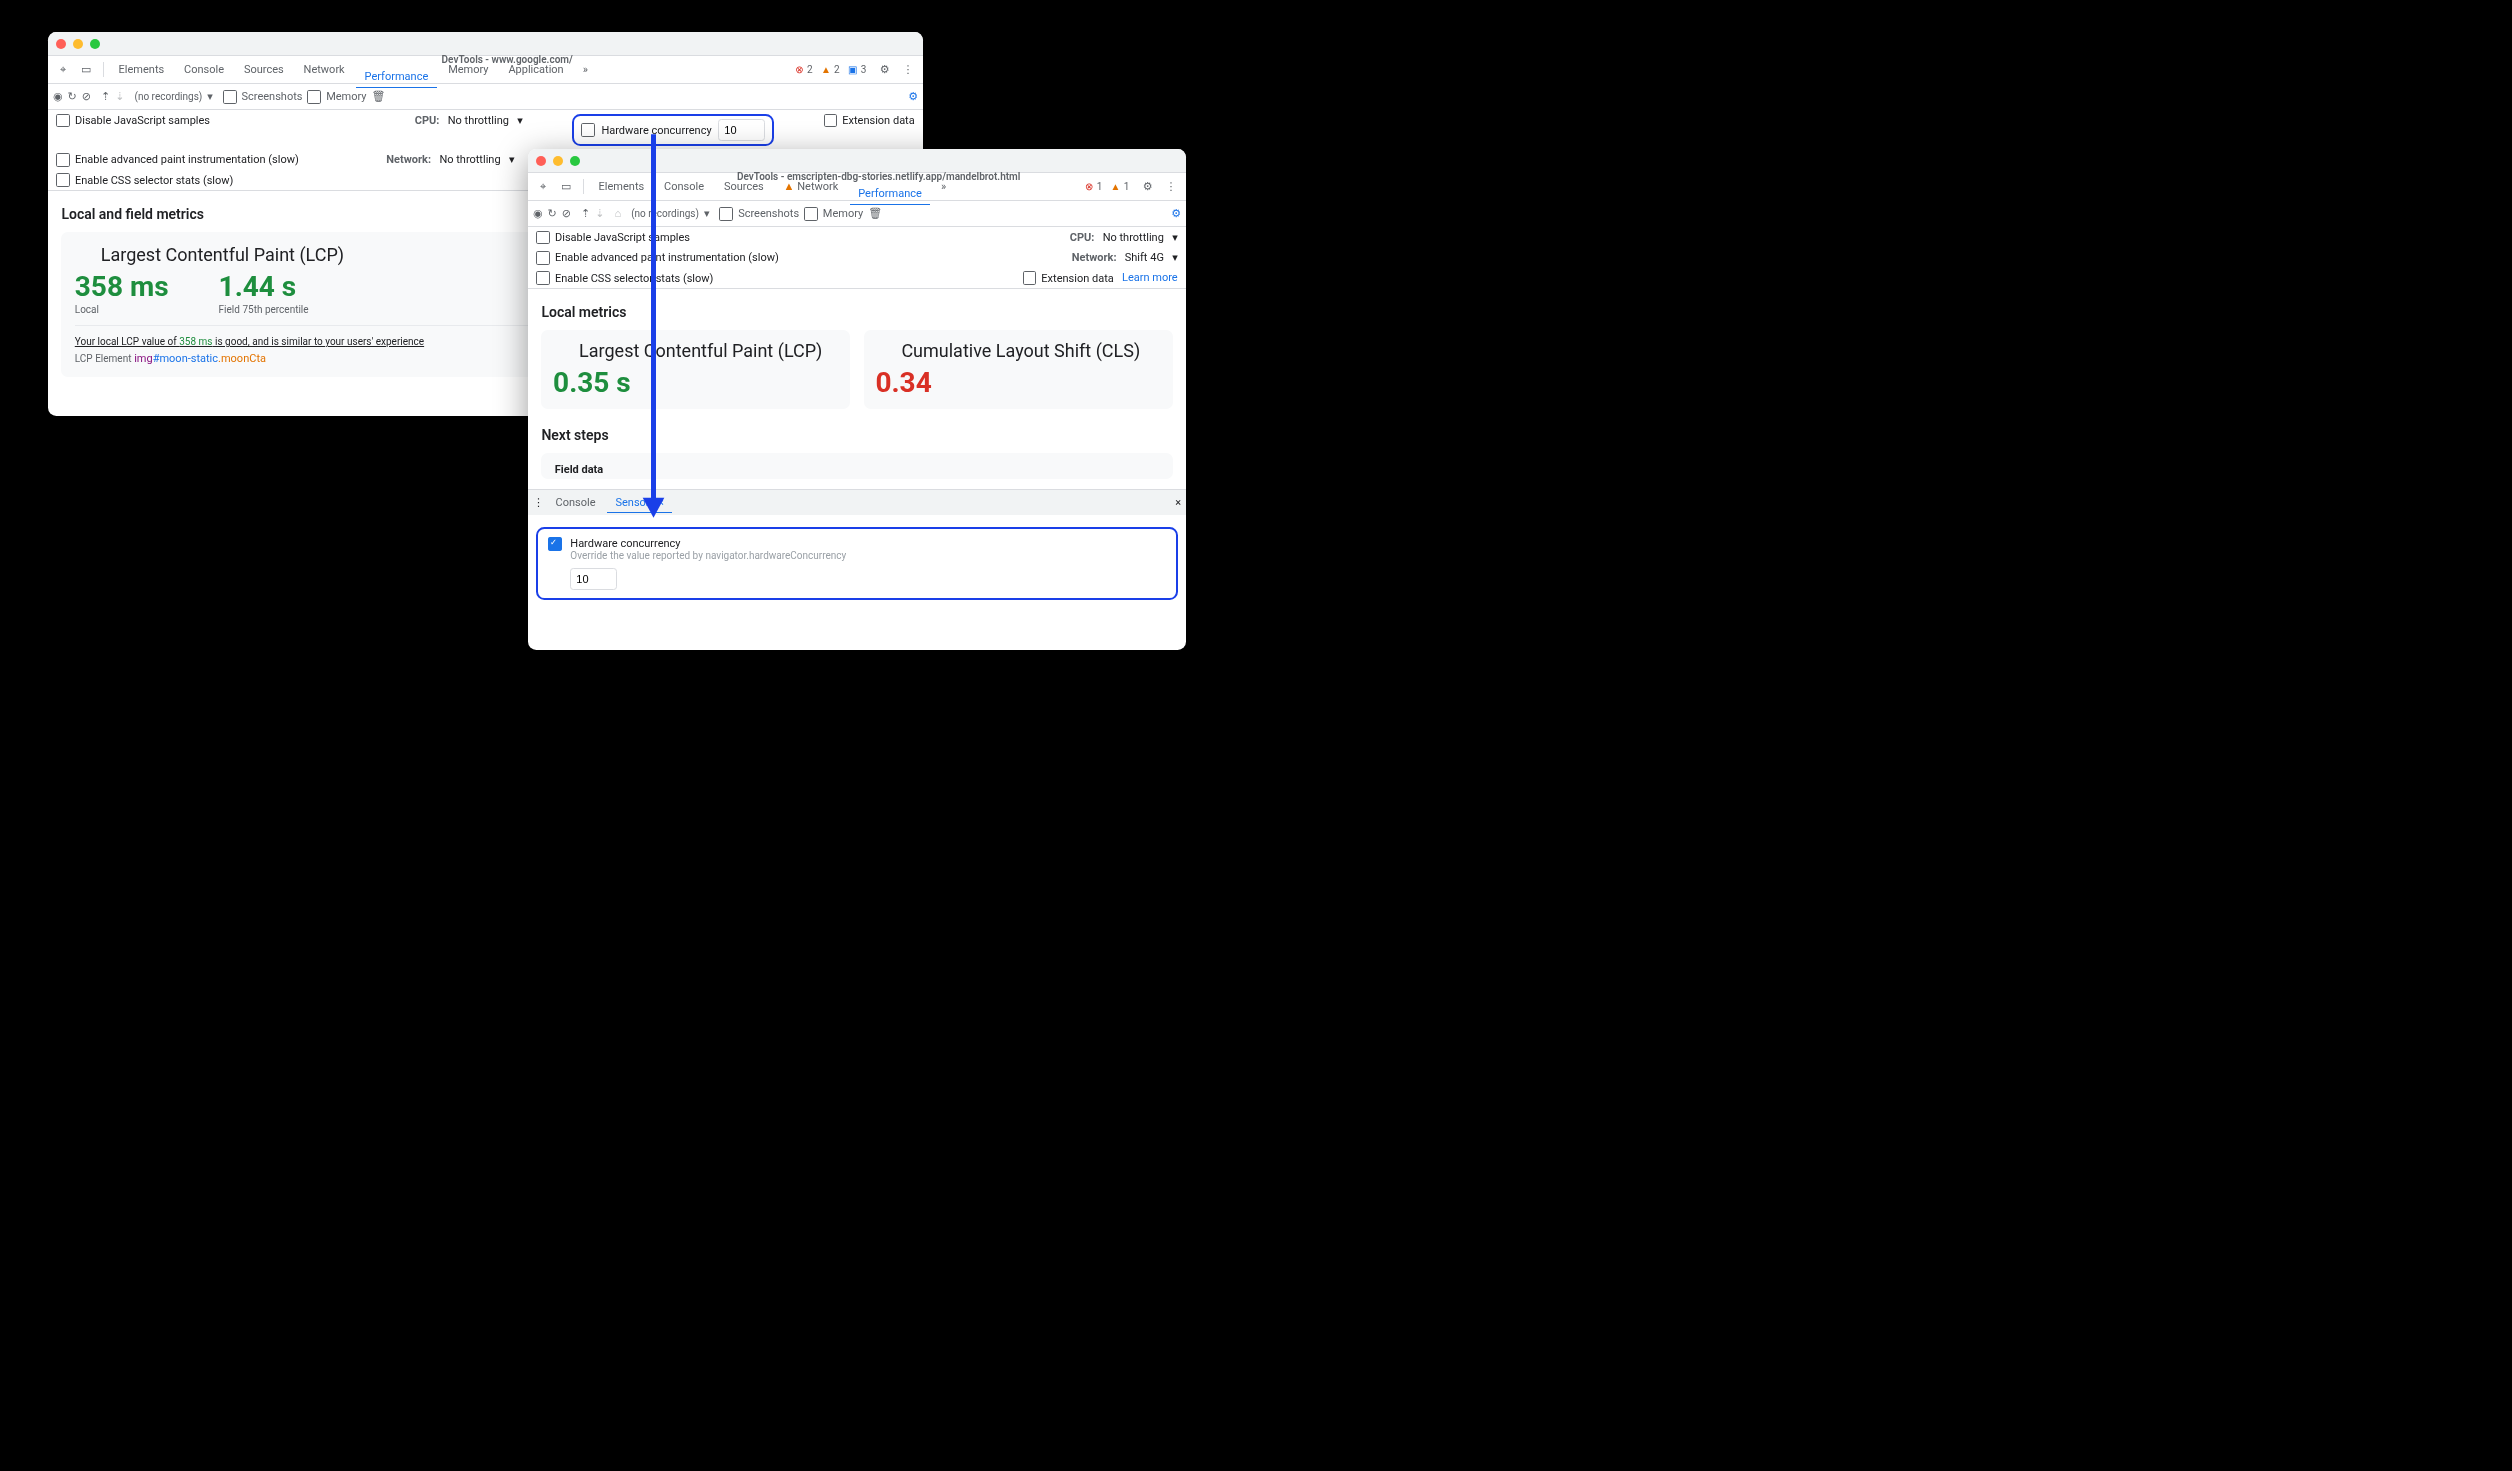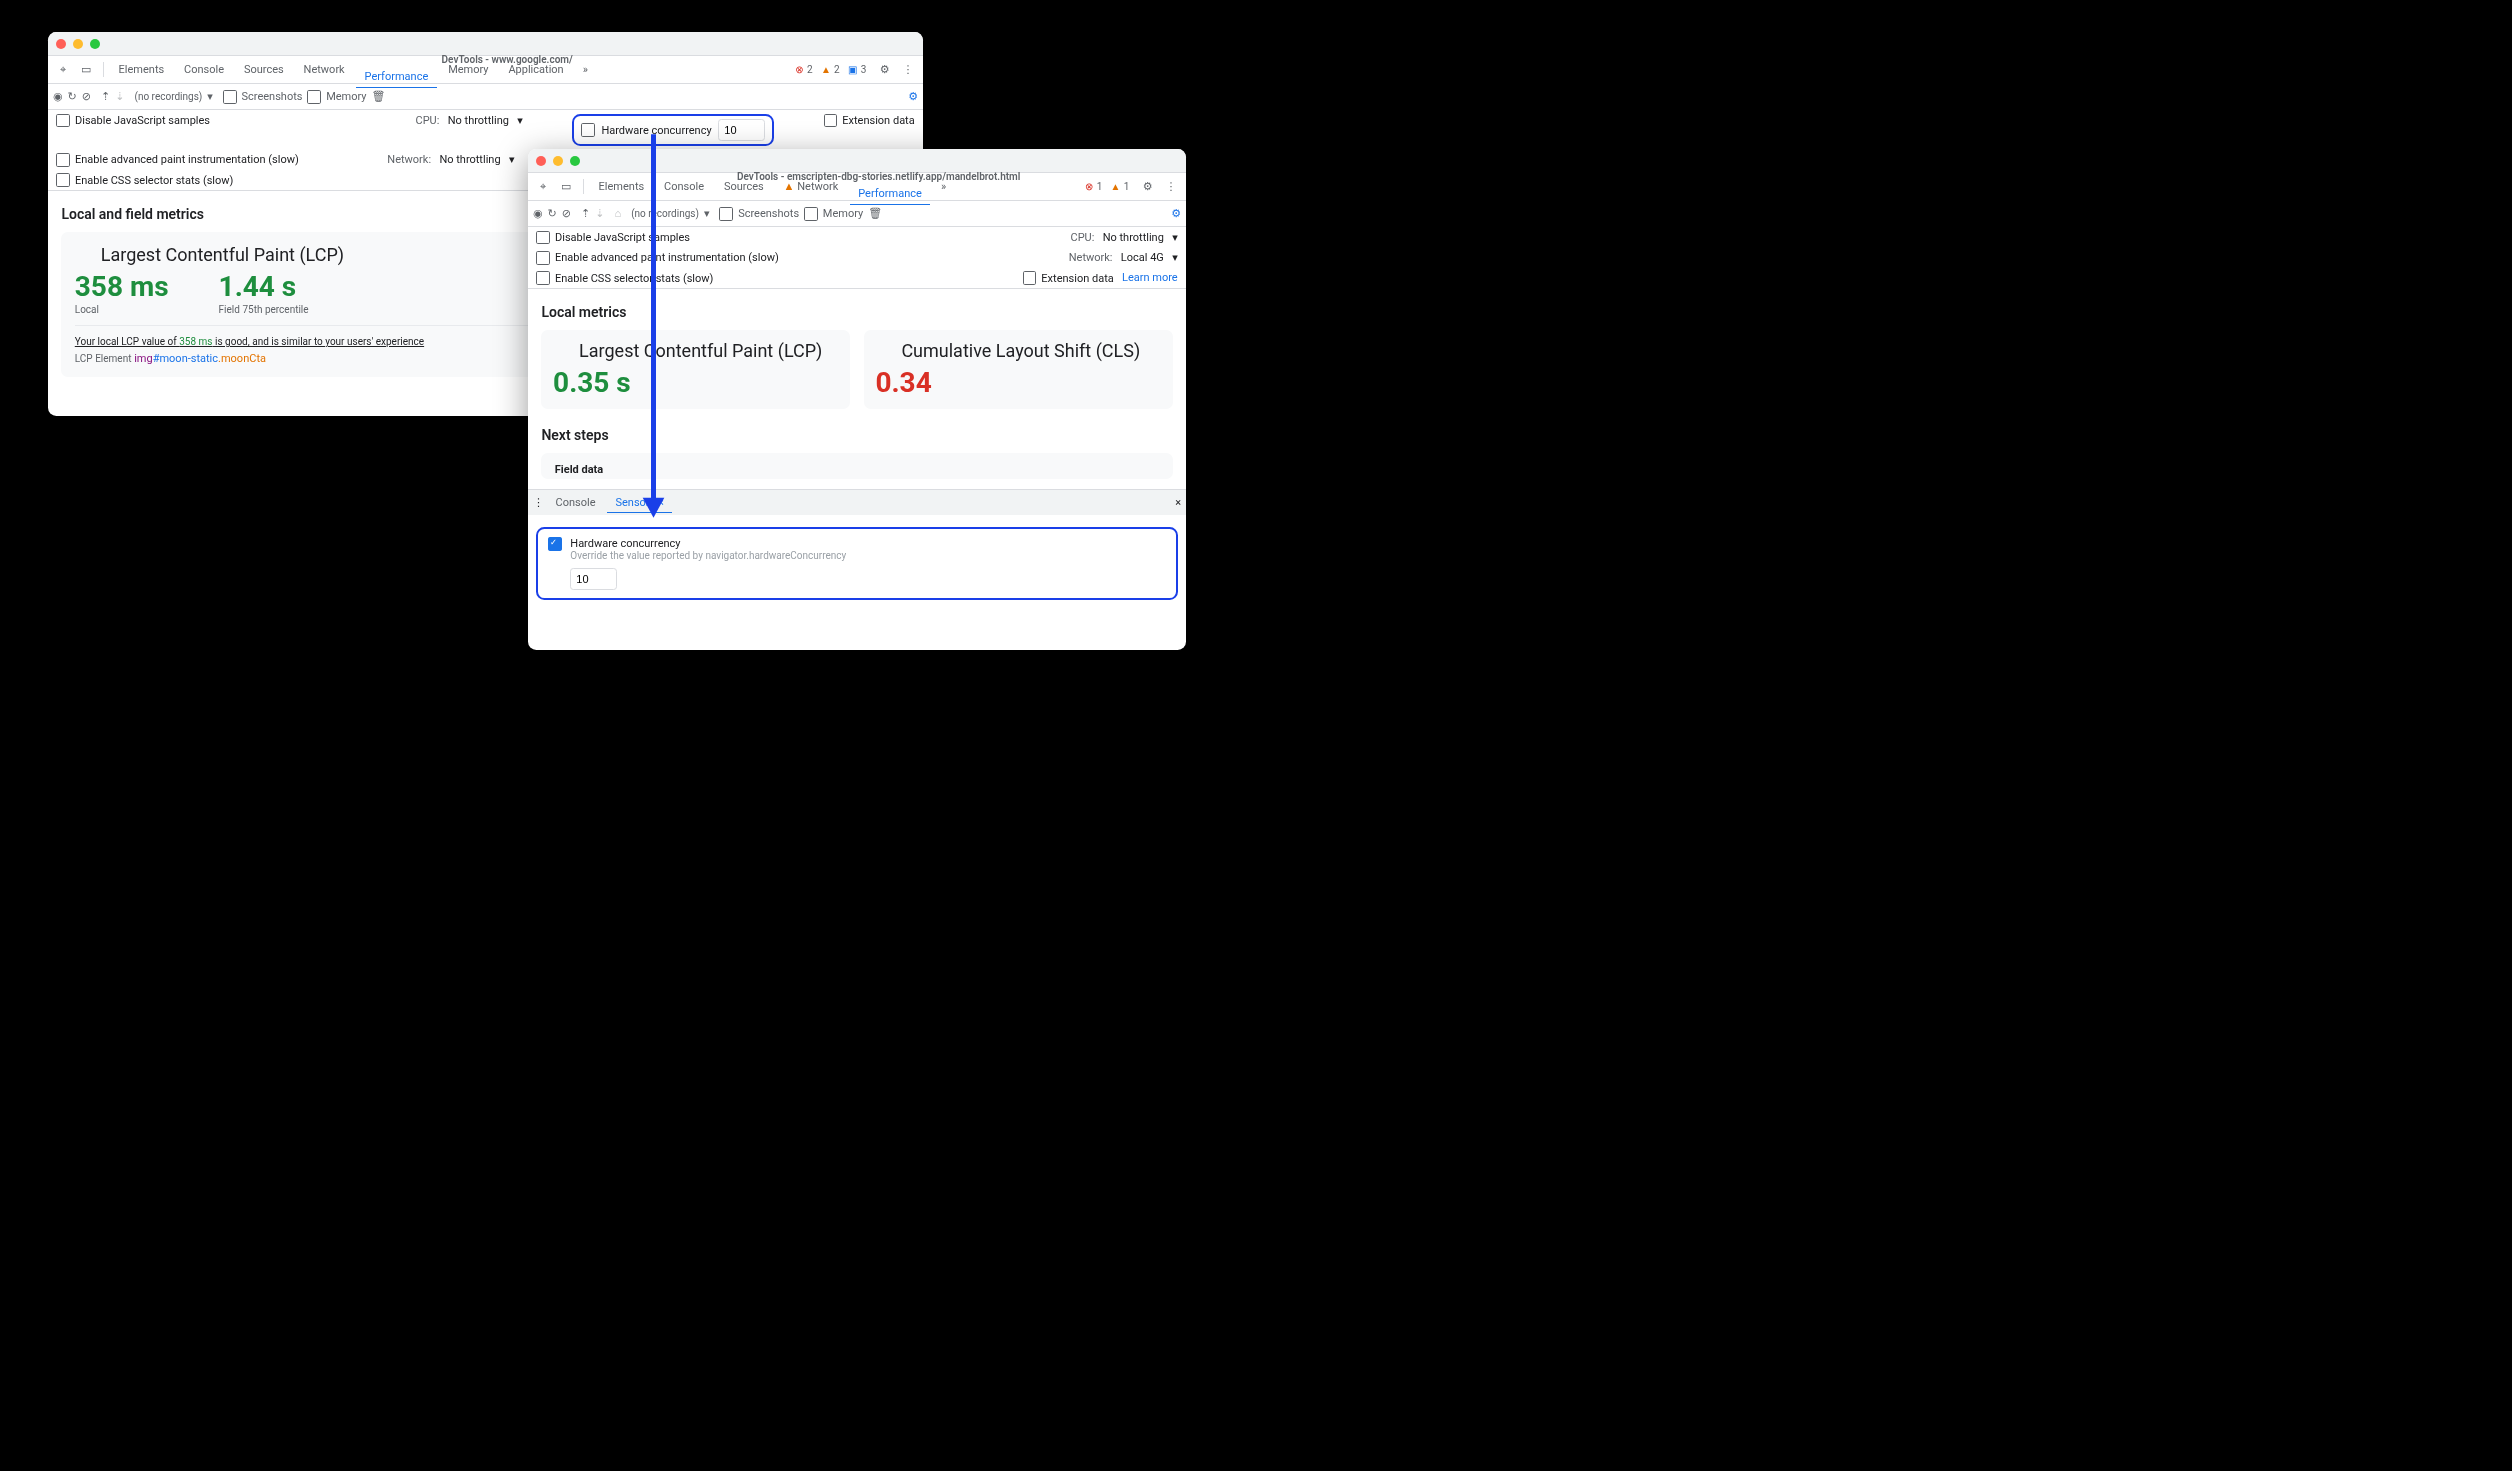--- a/index.html
+++ b/index.html
@@ -18,21 +18,21 @@
 .tab{padding:5px 8.3px;color:#5f6368;white-space:nowrap;}
 .tab.active{color:#1a73e8;border-bottom:1.7px solid #1a73e8;padding-bottom:3.3px;margin-top:13px;}
 .spacer{flex:1;}
 .badge{display:inline-flex;align-items:center;gap:3.3px;font-size:10px;color:#5f6368;margin-right:5px;}
 .toolbar{display:flex;align-items:center;height:25px;padding:0 5px;gap:5px;border-bottom:0.8px solid #dadce0;background:#fff;color:#5f6368;}
 .toolbar .rec{font-size:10px;}
 .chk{width:11.7px;height:11.7px;border:1.3px solid #5f6368;border-radius:1.7px;display:inline-block;vertical-align:middle;}
 .chk.on{background:#1a73e8;border-color:#1a73e8;position:relative;}
 .chk.on::after{content:"✓";color:#fff;font-size:8.3px;position:absolute;left:0.8px;top:-1.7px;}
 .optrow{display:flex;align-items:flex-start;gap:8.3px;padding:3.3px 8.3px;color:#202124;font-size:11px;}
-.optrow .sel{color:#5f6368;}
+.optrow .sel{color:#5f6368;font-weight:bold;}
 .optrow .lbl{display:flex;align-items:center;gap:5px;}
 .sep{height:0.8px;background:#dadce0;margin:0;}
 .hl{border:2.5px solid #1a3fe8;border-radius:8.3px;padding:3.3px 6.7px;display:inline-flex;align-items:center;gap:6.7px;}
 .numin{width:35px;height:16.7px;border:0.8px solid #dadce0;border-radius:3.3px;padding:1.7px 5px;font-size:11px;}
 .pane{padding:10px 13.4px;}
 .h2{font-size:14px;font-weight:600;margin:5px 0 10px;}
 .card{background:#f8f9fa;border-radius:6.7px;padding:11.7px 13.4px;}
 .mrow{display:flex;gap:50px;}
 .mname{font-size:18px;font-weight:400;margin-bottom:5px;margin-left:26px;}
 .big{font-size:28px;font-weight:700;}
@@ -246,21 +246,21 @@
     <span>No throttling</span>
     <span>▾</span>
   </div>
   <div class="optrow">
     <span class="lbl">
           <span class="chk"></span>
           <span>Enable advanced paint instrumentation (slow)</span>
         </span>
     <div class="spacer"></div>
     <span class="sel">Network:</span>
-    <span>Local 4G</span>
+    <span>Shift 4G</span>
     <span>▾</span>
   </div>
   <div class="optrow">
     <span class="lbl">
           <span class="chk"></span>
           <span>Enable CSS selector stats (slow)</span>
         </span>
     <div class="spacer"></div>
     <span class="lbl">
           <span class="chk"></span>

